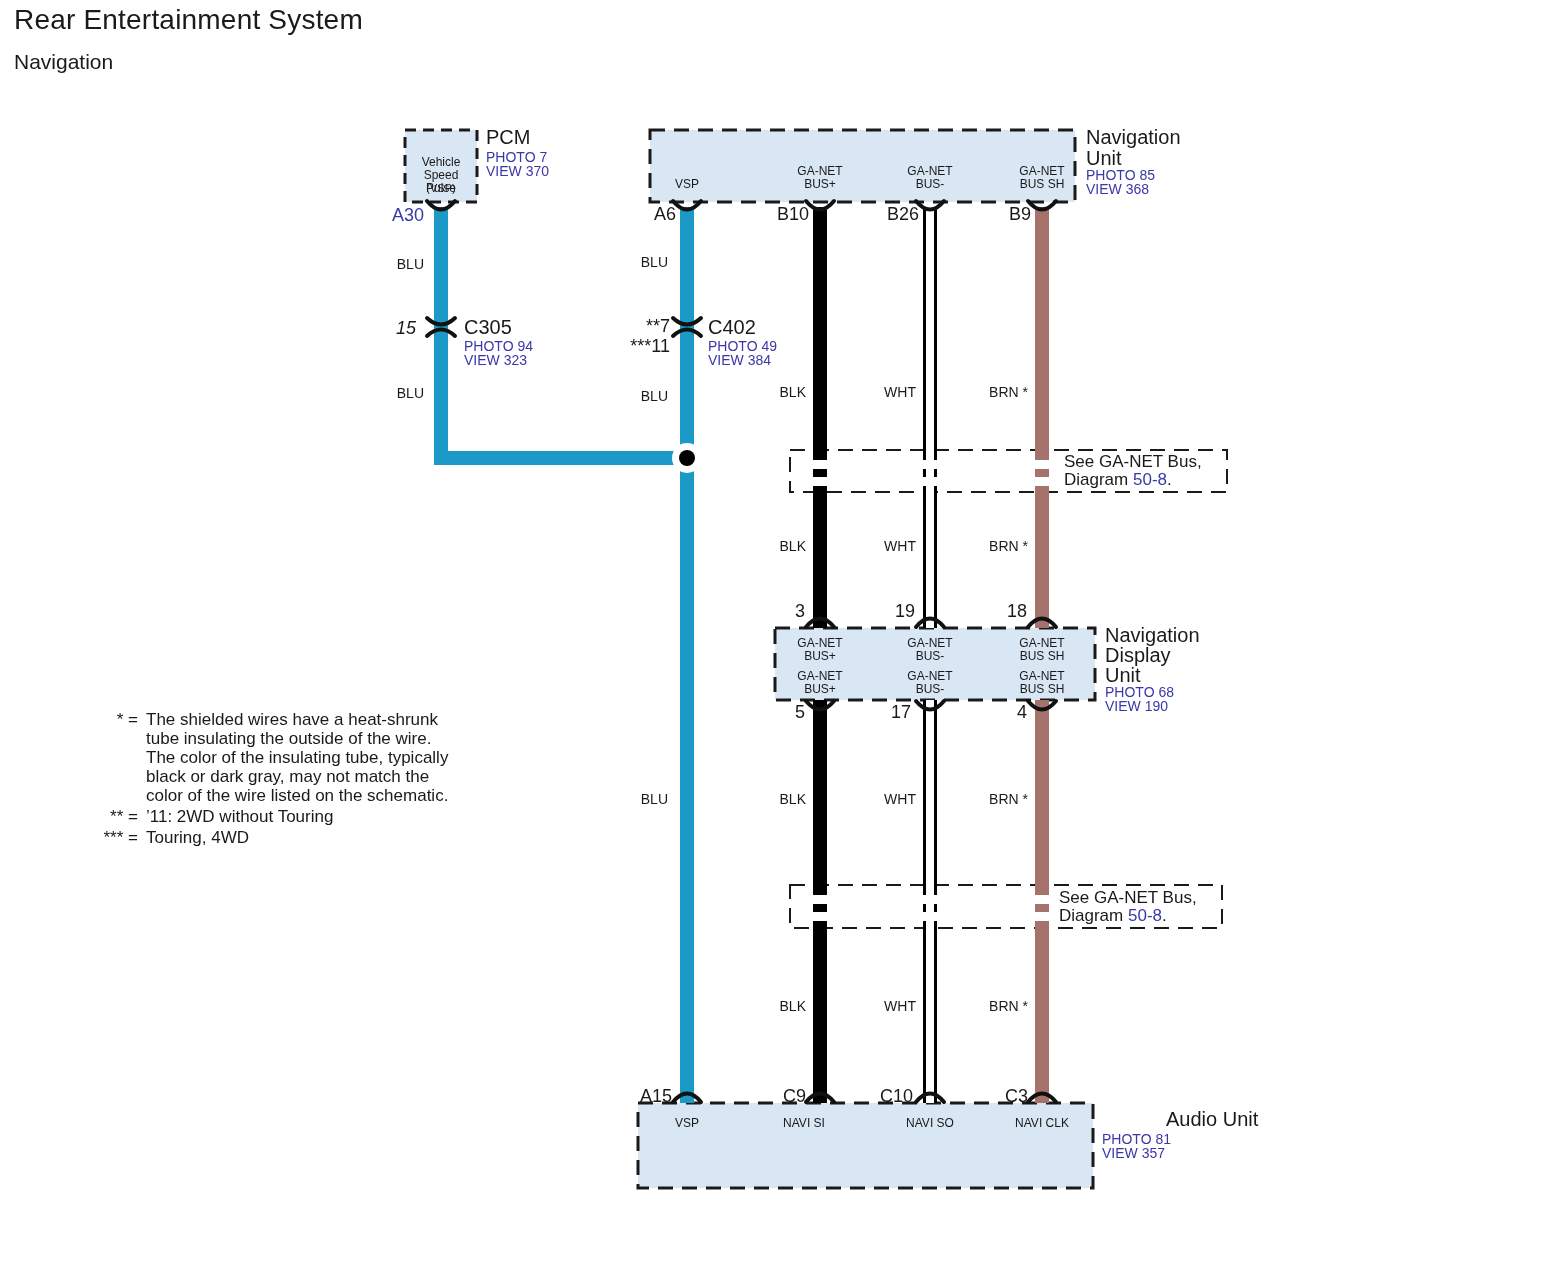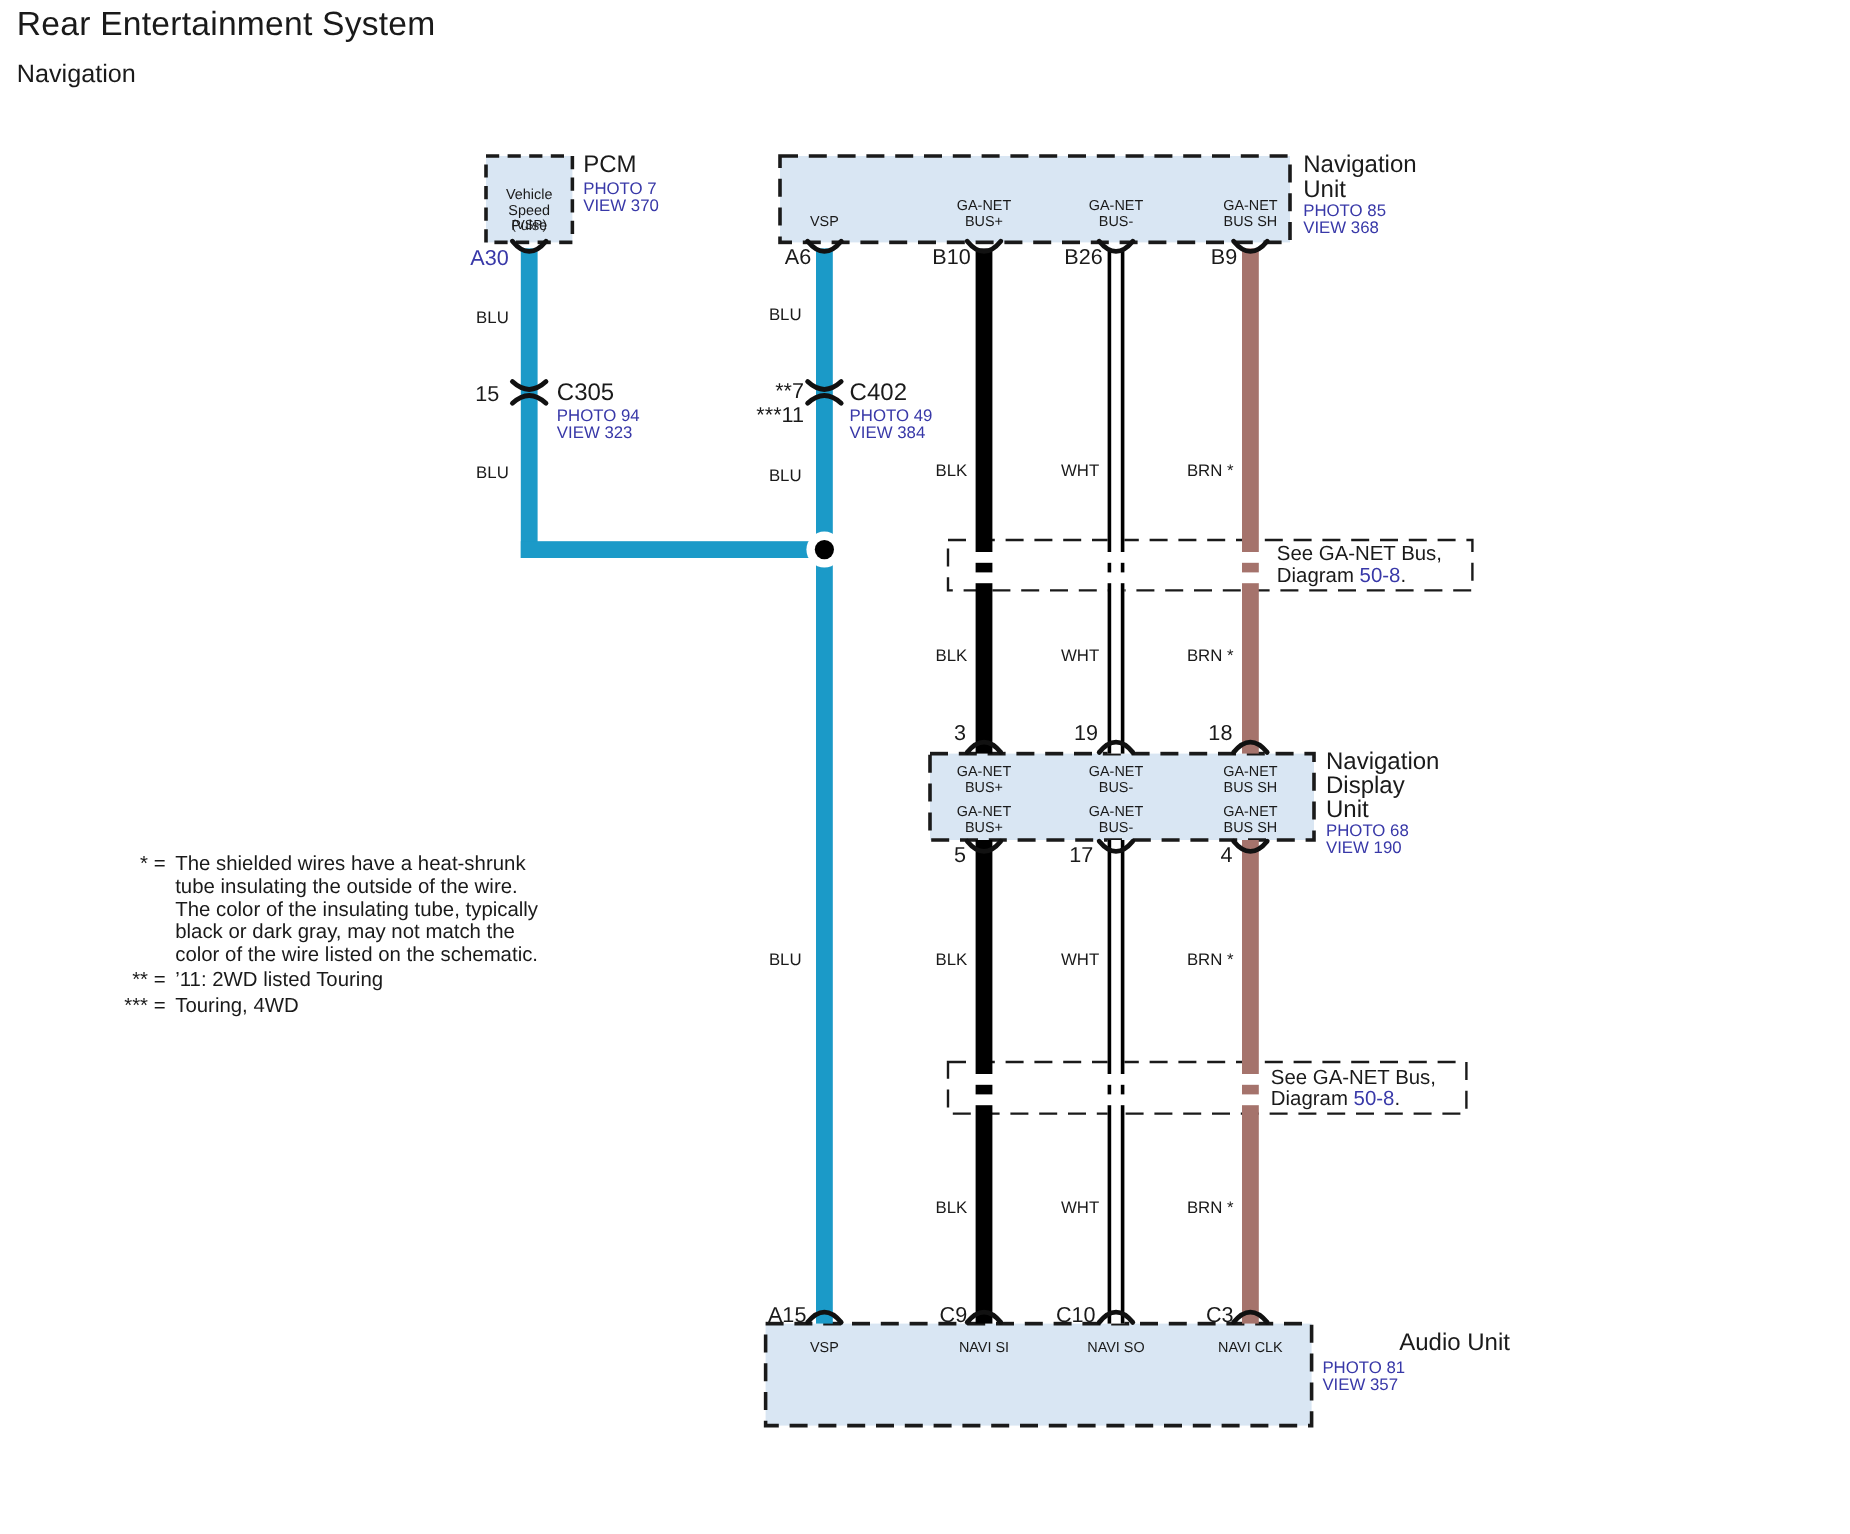--- a/index.html
+++ b/index.html
@@ -154,21 +154,21 @@
 Pulse</div>
   <div class="txt term c" style="left:407px;top:182px;width:68px;font-size:11px;">(VSP)</div>
   <div class="txt comp-name" style="left:486px;top:126px;">PCM</div>
   <div class="txt link" style="left:486px;top:149px;">PHOTO 7</div>
   <div class="txt link" style="left:486px;top:163px;">VIEW 370</div>
   <div class="txt pin-blue r" style="left:384px;top:205px;width:40px;">A30</div>
 
   <div class="txt wlabel r" style="left:384px;top:256px;width:40px;">BLU</div>
   <div class="txt wlabel r" style="left:384px;top:385px;width:40px;">BLU</div>
 
-  <div class="txt pin r" style="left:376px;top:318px;width:40px;">15</div>
+  <div class="txt pin r" style="left:376px;top:318px;width:40px;font-style:italic;">15</div>
   <div class="txt comp-name" style="left:464px;top:316px;">C305</div>
   <div class="txt link" style="left:464px;top:338px;">PHOTO 94</div>
   <div class="txt link" style="left:464px;top:352px;">VIEW 323</div>
 
   <div class="txt pin r" style="left:610px;top:316px;width:60px;">**7</div>
   <div class="txt pin r" style="left:600px;top:336px;width:70px;">***11</div>
   <div class="txt comp-name" style="left:708px;top:316px;">C402</div>
   <div class="txt link" style="left:708px;top:338px;">PHOTO 49</div>
   <div class="txt link" style="left:708px;top:352px;">VIEW 384</div>
 
@@ -243,21 +243,21 @@
   <div class="txt comp-name" style="left:1105px;top:664px;">Unit</div>
   <div class="txt link" style="left:1105px;top:684px;">PHOTO 68</div>
   <div class="txt link" style="left:1105px;top:698px;">VIEW 190</div>
 
   <div class="txt pin r" style="left:612px;top:1086px;width:60px;">A15</div>
   <div class="txt pin r" style="left:746px;top:1086px;width:60px;">C9</div>
   <div class="txt pin r" style="left:853px;top:1086px;width:60px;">C10</div>
   <div class="txt pin r" style="left:968px;top:1086px;width:60px;">C3</div>
 
   <div class="txt term c" style="left:657px;top:1117px;width:60px;">VSP</div>
-  <div class="txt term c" style="left:780px;top:1117px;width:80px;">NAVI SI</div>
+  <div class="txt term c" style="left:764px;top:1117px;width:80px;">NAVI SI</div>
   <div class="txt term c" style="left:890px;top:1117px;width:80px;">NAVI SO</div>
   <div class="txt term c" style="left:1002px;top:1117px;width:80px;">NAVI CLK</div>
 
   <div class="txt comp-name" style="left:1166px;top:1108px;">Audio Unit</div>
   <div class="txt link" style="left:1102px;top:1131px;">PHOTO 81</div>
   <div class="txt link" style="left:1102px;top:1145px;">VIEW 357</div>
 
   <div class="txt fn" style="left:92px;top:710px;width:420px;">
     <div class="fn-row">
         <span class="fn-m">* =</span>
@@ -274,21 +274,21 @@
     <div class="fn-row">
         <span class="fn-m"></span>
         <span>black or dark gray, may not match the</span>
       </div>
     <div class="fn-row">
         <span class="fn-m"></span>
         <span>color of the wire listed on the schematic.</span>
       </div>
     <div class="fn-row" style="margin-top:2px;">
         <span class="fn-m">** =</span>
-        <span>’11: 2WD listed Touring</span>
+        <span>’11: 2WD without Touring</span>
       </div>
     <div class="fn-row" style="margin-top:2px;">
         <span class="fn-m">*** =</span>
         <span>Touring, 4WD</span>
       </div>
   </div>
 
 </div>
 
 </body></html>

